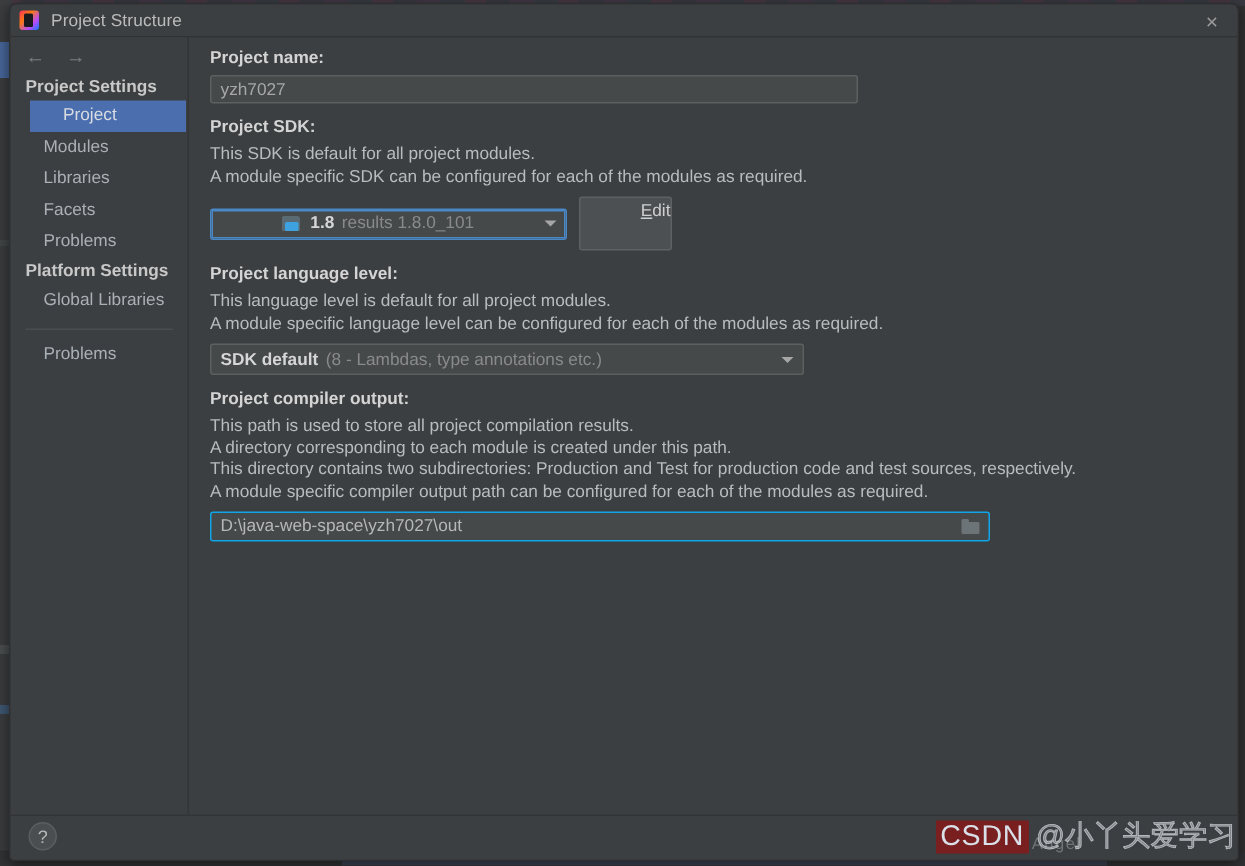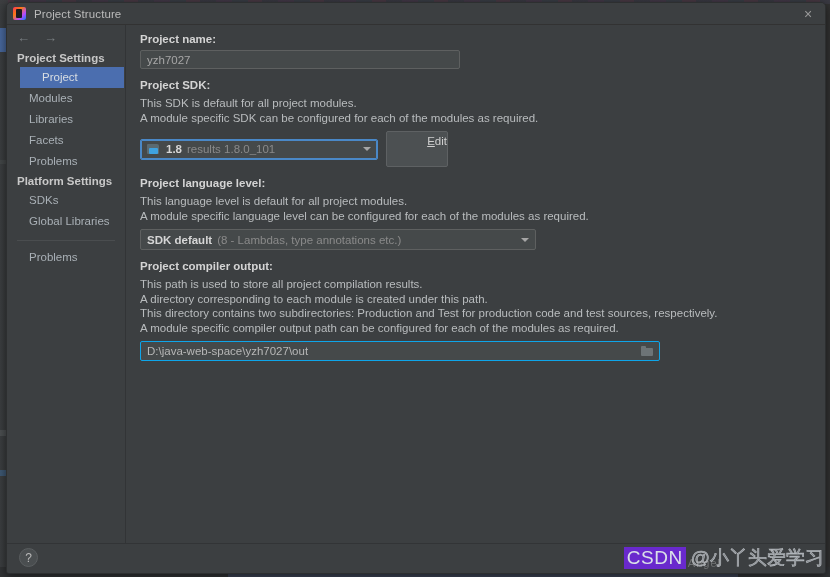--- a/index.html
+++ b/index.html
@@ -189,21 +189,21 @@
     height: 19px;
     background: #45494a;
     border: 1px solid #5e6060;
     border-radius: 2px;
     color: #a7a7a7;
     font-size: 11.5px;
     line-height: 19px;
     padding: 0 6px;
     box-sizing: border-box;
   }
-  #project-name-field { width: 320px; }
+  #project-name-field { width: 432px; }
 
   .combo-row {
     display: flex;
     align-items: center;
     gap: 8px;
   }
   .combo {
     position: relative;
     height: 21px;
     background: #45494a;
@@ -222,21 +222,21 @@
   }
   .combo .arrow {
     position: absolute;
     right: 6px; top: 50%;
     margin-top: -2px;
     width: 0; height: 0;
     border-left: 4px solid transparent;
     border-right: 4px solid transparent;
     border-top: 4px solid #a6a6a6;
   }
-  #sdk-combo { width: 238px; }
+  #sdk-combo { width: 238px; justify-content: center; }
   #lang-combo { width: 396px; }
   .sdk-icon {
     width: 13px; height: 11px;
     margin-right: 6px;
     position: relative;
     flex: 0 0 auto;
   }
   .sdk-icon::before {
     content: "";
     position: absolute;
@@ -341,21 +341,21 @@
     position: absolute;
     right: 6px; bottom: 8px;
     display: flex;
     align-items: center;
     font-size: 19px;
     line-height: 22px;
     white-space: nowrap;
     pointer-events: none;
   }
   .wm-csdn {
-    background: #6d28d9;
+    background: #7f1d1d;
     color: #e8eef7;
     padding: 0 3px;
     font-family: "Liberation Sans", sans-serif;
     letter-spacing: .5px;
     opacity: .92;
   }
   .wm-name {
     margin-left: 5px;
     color: rgba(190,195,200,.55);
     -webkit-text-stroke: 0.6px rgba(215,220,225,.7);
@@ -396,21 +396,20 @@
       </div>
 
       <div class="side-header">Project Settings</div>
       <div class="side-item selected">Project</div>
       <div class="side-item">Modules</div>
       <div class="side-item">Libraries</div>
       <div class="side-item">Facets</div>
       <div class="side-item">Problems</div>
 
       <div class="side-header">Platform Settings</div>
-      <div class="side-item">SDKs</div>
       <div class="side-item">Global Libraries</div>
 
       <div class="side-sep"></div>
       <div class="side-item">Problems</div>
     </div>
 
     <div class="content">
 
       <div class="block">
         <div class="label-bold">Project name:</div>

